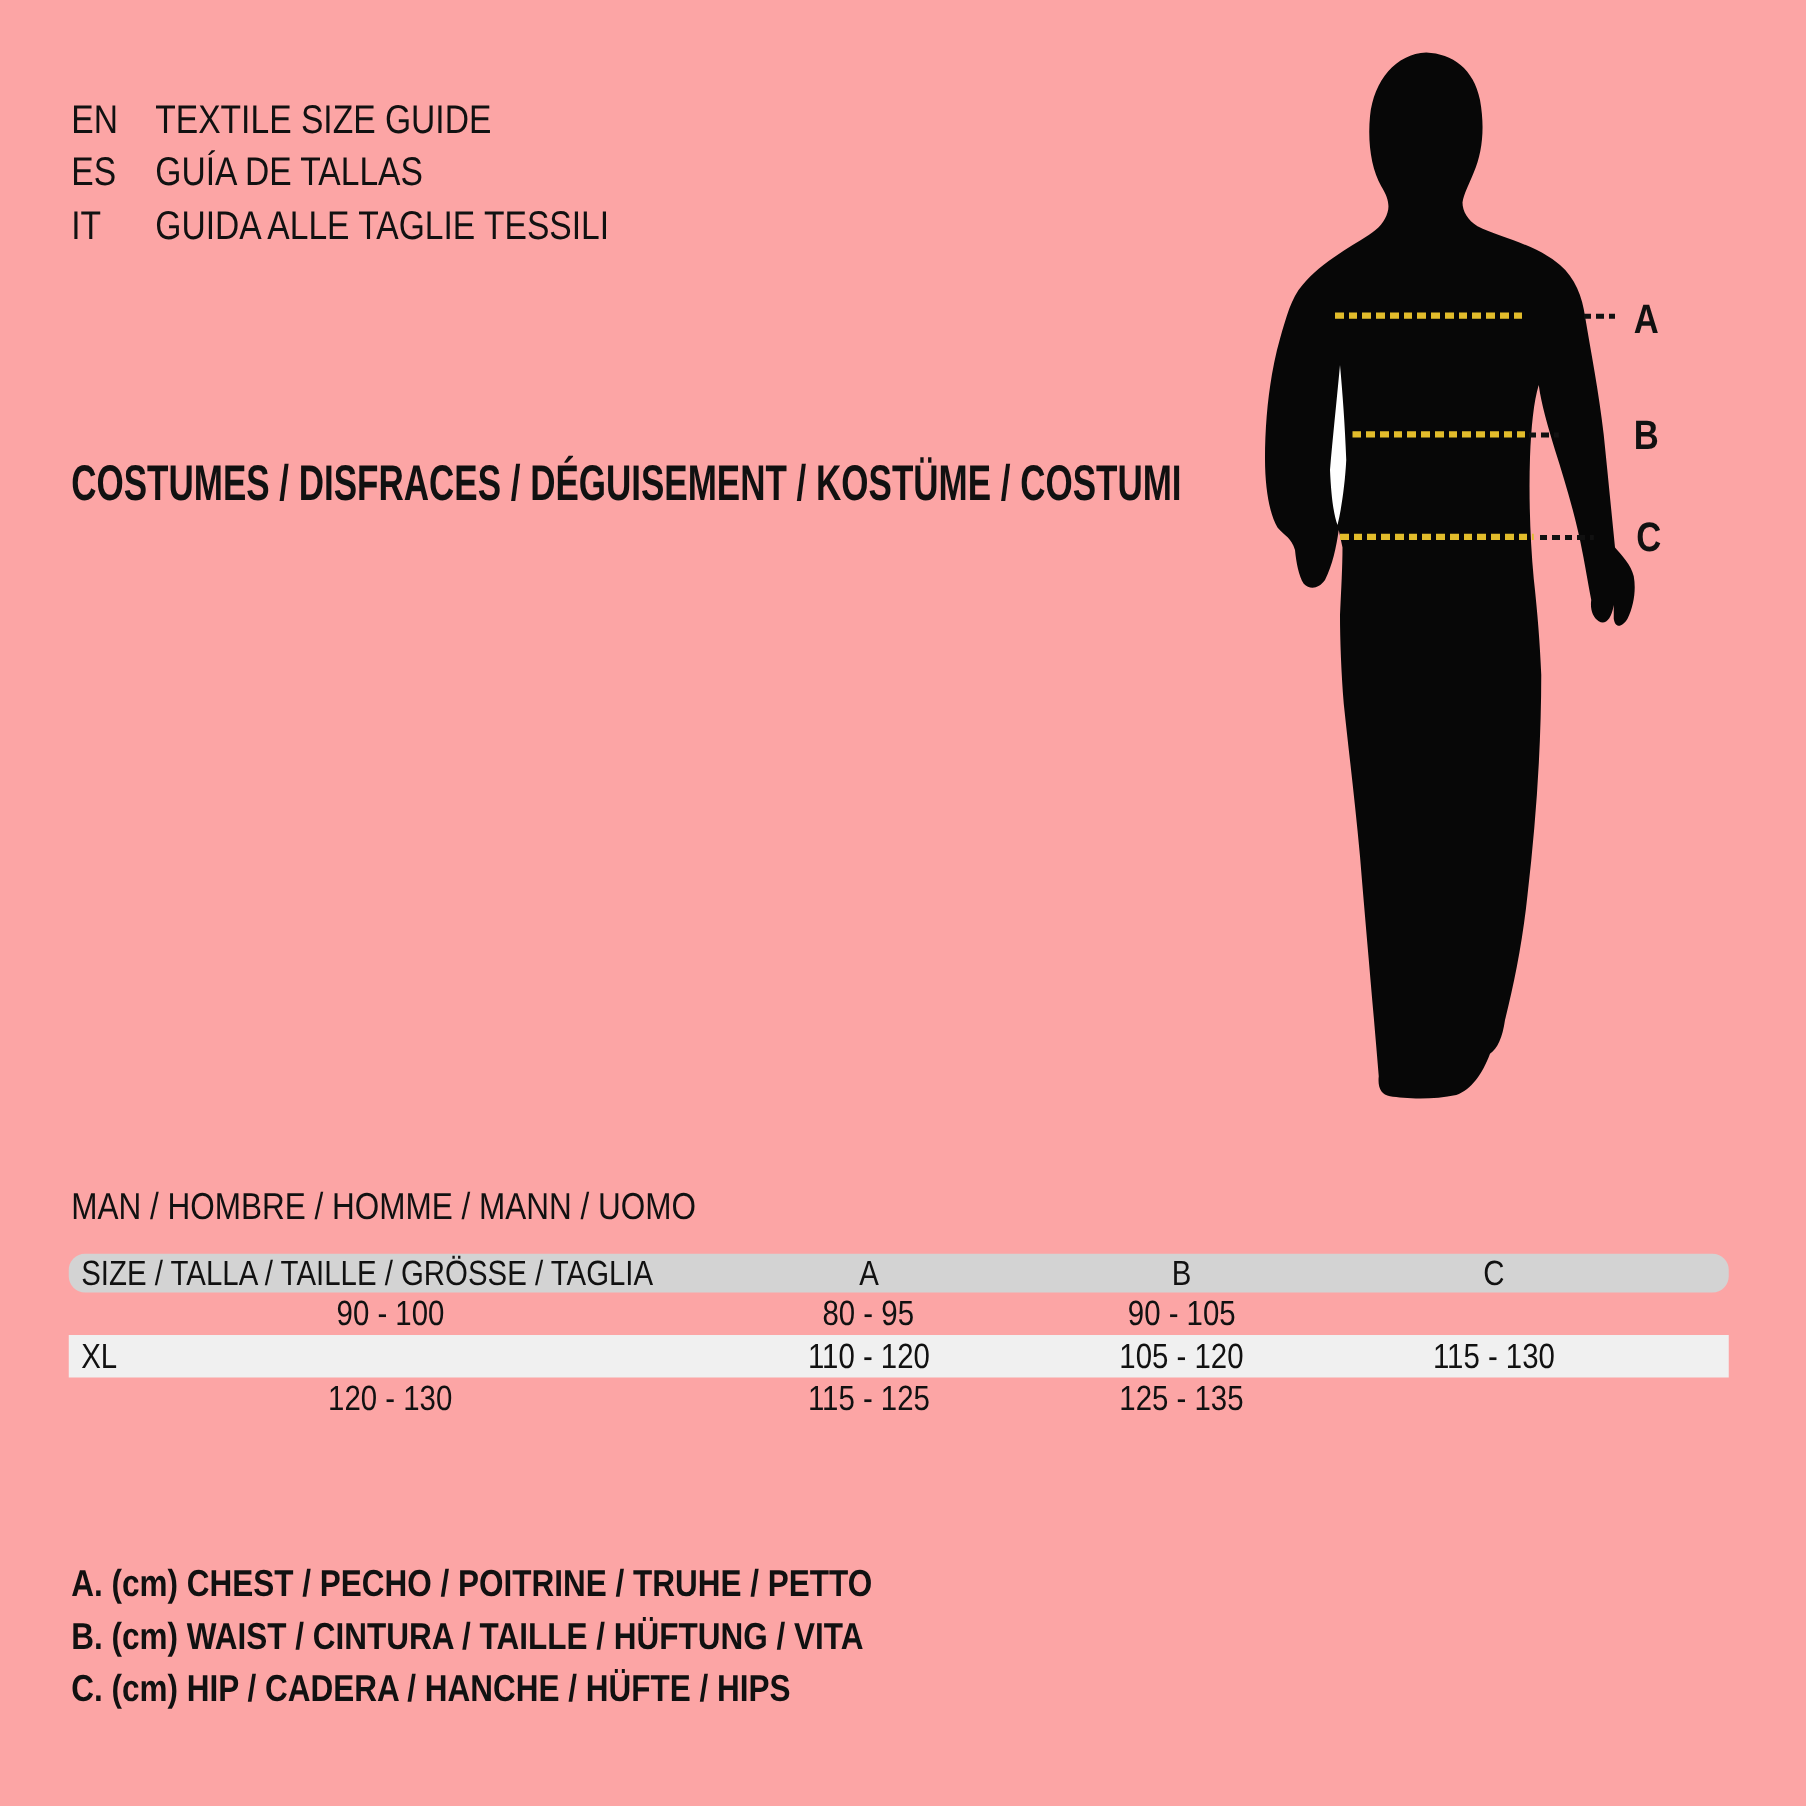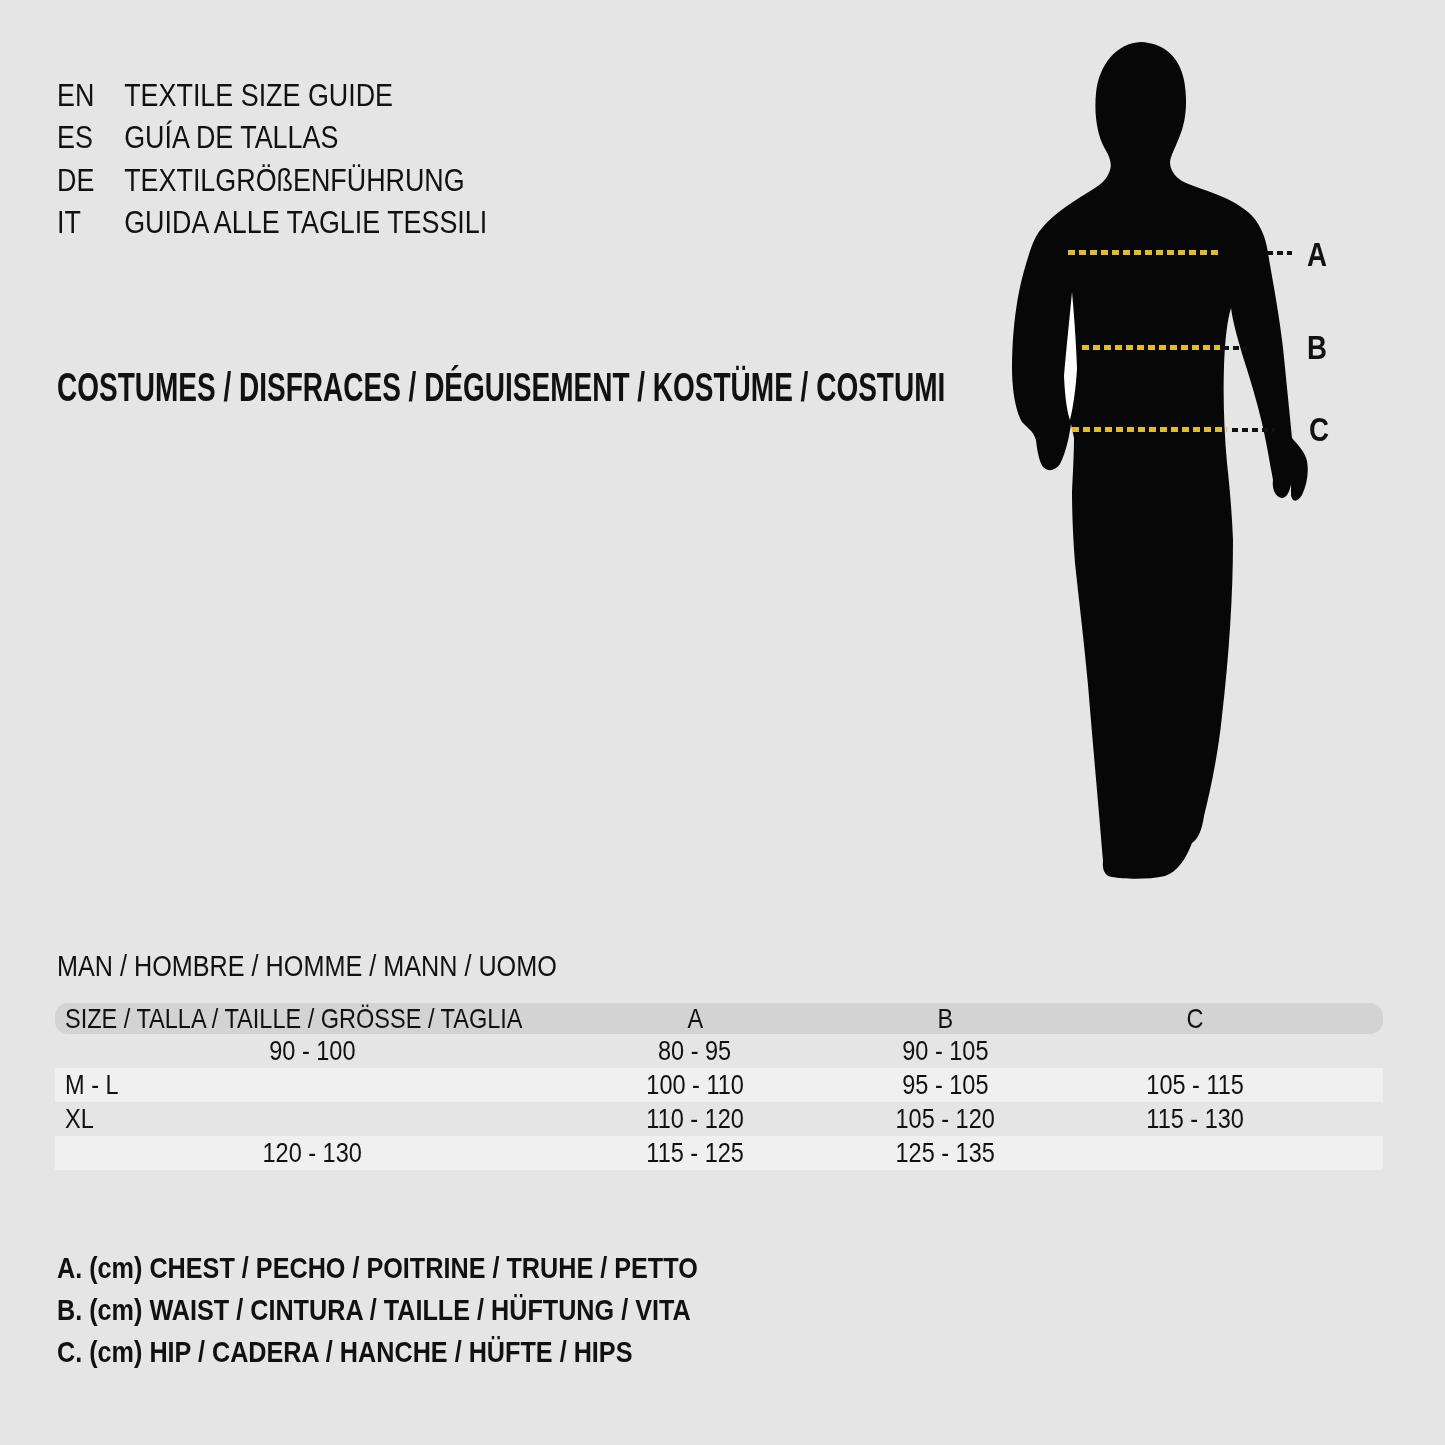--- a/index.html
+++ b/index.html
@@ -1,17 +1,17 @@
 <!DOCTYPE html>
 <html><head>
 <meta charset="utf-8">
 <style>
   html,body{margin:0;padding:0;background:#fff;}
   .canvas{
-    position:relative;width:1445px;height:1445px;background:#e5e5e5;overflow:hidden;
+    position:relative;width:1445px;height:1445px;background:#fca5a5;overflow:hidden;
     font-family:"Liberation Sans",sans-serif;color:var(--ink,#111);
   }
   .abs{position:absolute;}
   
   .narrow{display:inline-block;transform:scaleX(0.84);transform-origin:0 50%;white-space:nowrap;}
   .narrow-c{display:inline-block;transform:scaleX(0.84);transform-origin:50% 50%;white-space:nowrap;}
 
   
   .lang-block{left:57px;top:74px;}
   .lang-row{height:42.5px;display:flex;align-items:center;font-size:32px;}
@@ -46,23 +46,20 @@
 <body style="--ink: #111111; --accent: #e2bc2b; --silhouette: #070707; --table-header-bg: #d3d3d3; --table-alt-bg: #f0f0f0;">
 
 <div class="canvas">
 
   <div class="abs lang-block">
     <div class="lang-row">
       <span class="narrow"><span class="lang-code">EN</span><span>TEXTILE SIZE GUIDE</span></span>
     </div>
     <div class="lang-row">
       <span class="narrow"><span class="lang-code">ES</span><span>GUÍA DE TALLAS</span></span>
-    </div>
-    <div class="lang-row">
-      <span class="narrow"><span class="lang-code">DE</span><span>TEXTILGRÖßENFÜHRUNG</span></span>
     </div>
     <div class="lang-row">
       <span class="narrow"><span class="lang-code">IT</span><span>GUIDA ALLE TAGLIE TESSILI</span></span>
     </div>
   </div>
 
   <div class="abs category-title">
     <span class="narrow">COSTUMES / DISFRACES / DÉGUISEMENT / KOSTÜME / COSTUMI</span>
   </div>
 
@@ -118,26 +115,20 @@
       <div class="cell-val"><span class="narrow-c">B</span></div>
       <div class="cell-val"><span class="narrow-c">C</span></div>
     </div>
     <div>
       <div class="t-grid t-row">
         <div class="cell-val"><span class="narrow-c">90 - 100</span></div>
         <div class="cell-val"><span class="narrow-c">80 - 95</span></div>
         <div class="cell-val"><span class="narrow-c">90 - 105</span></div>
       </div>
       <div class="t-grid t-row">
-        <div class="cell-size"><span class="narrow">M - L</span></div>
-        <div class="cell-val"><span class="narrow-c">100 - 110</span></div>
-        <div class="cell-val"><span class="narrow-c">95 - 105</span></div>
-        <div class="cell-val"><span class="narrow-c">105 - 115</span></div>
-      </div>
-      <div class="t-grid t-row">
         <div class="cell-size"><span class="narrow">XL</span></div>
         <div class="cell-val"><span class="narrow-c">110 - 120</span></div>
         <div class="cell-val"><span class="narrow-c">105 - 120</span></div>
         <div class="cell-val"><span class="narrow-c">115 - 130</span></div>
       </div>
       <div class="t-grid t-row">
         <div class="cell-val"><span class="narrow-c">120 - 130</span></div>
         <div class="cell-val"><span class="narrow-c">115 - 125</span></div>
         <div class="cell-val"><span class="narrow-c">125 - 135</span></div>
       </div>

